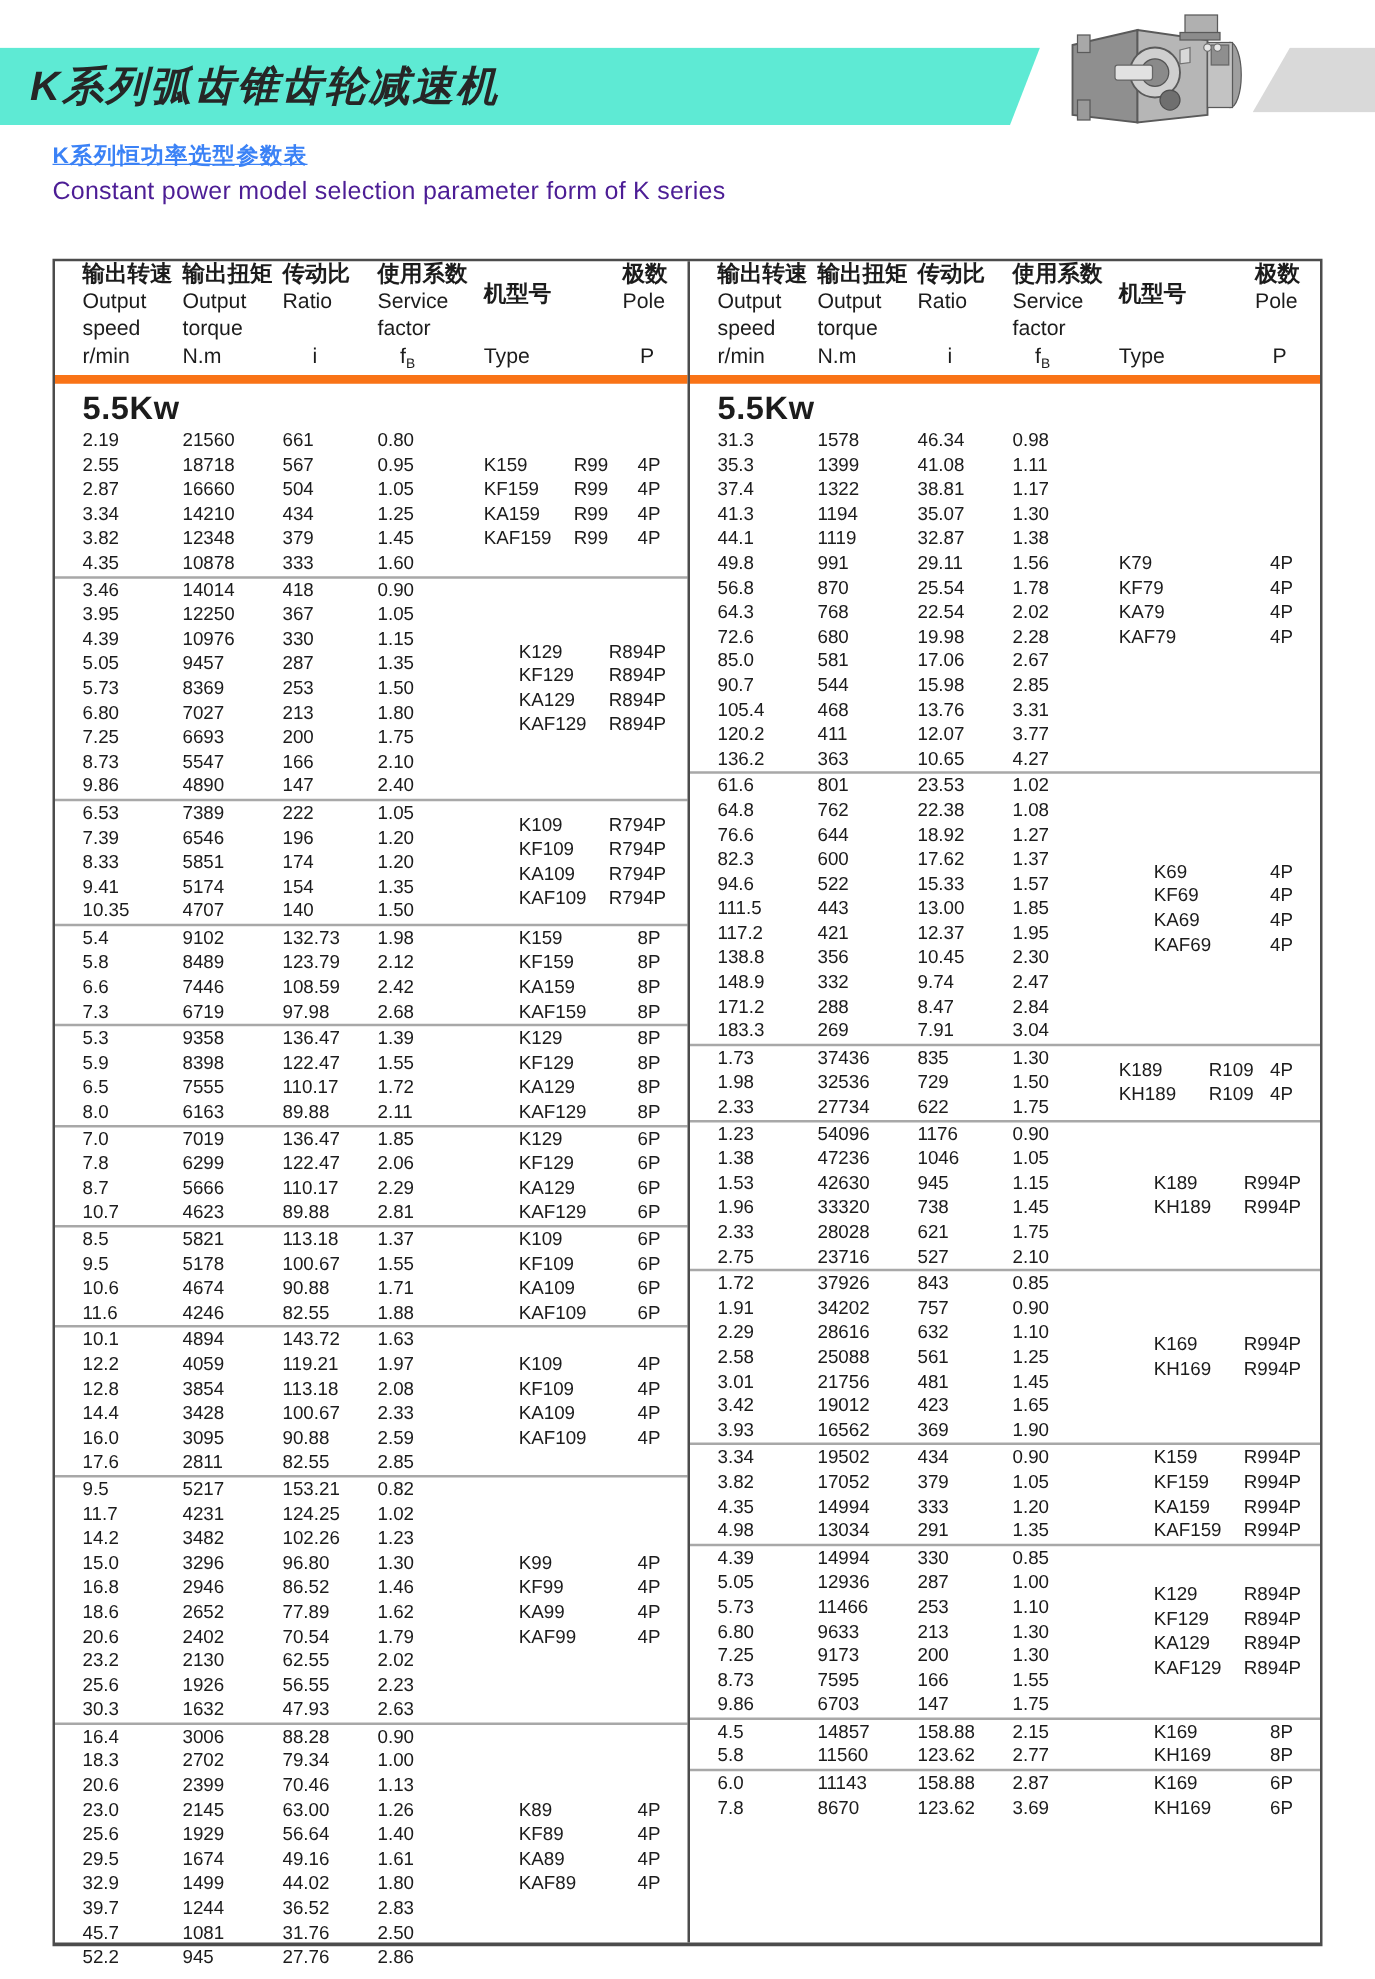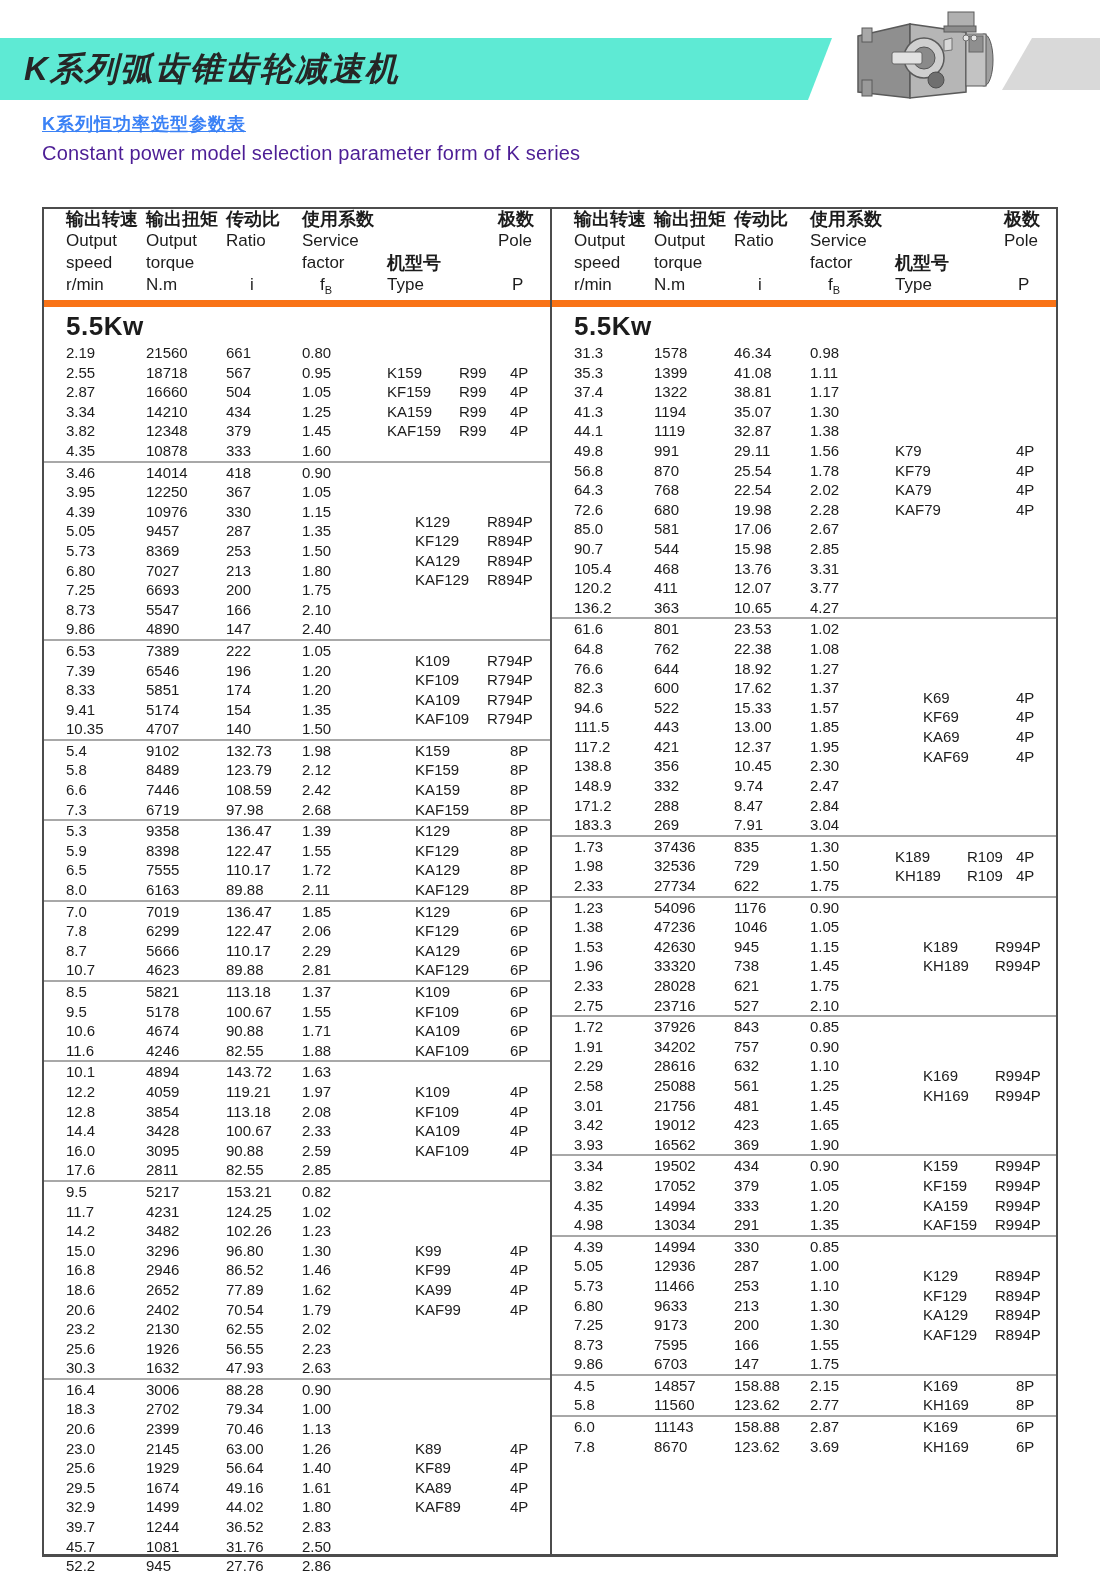--- a/index.html
+++ b/index.html
@@ -42,21 +42,21 @@
   
   .thead {
     display:flex; padding:10px 0 4px 22px; border-bottom:7px solid #f97316;
     height:98px;
     align-items:flex-end;
   }
   .th { display:flex; flex-direction:column; }
   .th div { height:22px; line-height:22px; font-size:17px; white-space:nowrap; }
   .th .cn { font-weight:bold; font-size:18px; }
   .c0h { width:80px; } .c1h { width:80px; } .c2h { width:76px; } .c3h { width:66px; }
-  .cth { flex:1; padding-left:19px; } .cph { width:52px; }
+  .cth { flex:1; padding-left:19px;gap:28px; } .cph { width:52px; }
   .u-ratio { padding-left:24px; } .u-factor { padding-left:18px; } .u-pole { padding-left:14px; }
   sub.fb { font-size:11px; }
   
   .section .sec-title {
     font-size:26px; font-weight:bold; height:36px; line-height:38px; padding-left:22px;
     letter-spacing:0.5px;
   }
   .block { display:flex; padding-left:22px; }
   .block + .block, .section + .section { border-top:2px solid #a8a8a8;gap:28px; }
   .nums { display:flex; flex-direction:column; }

